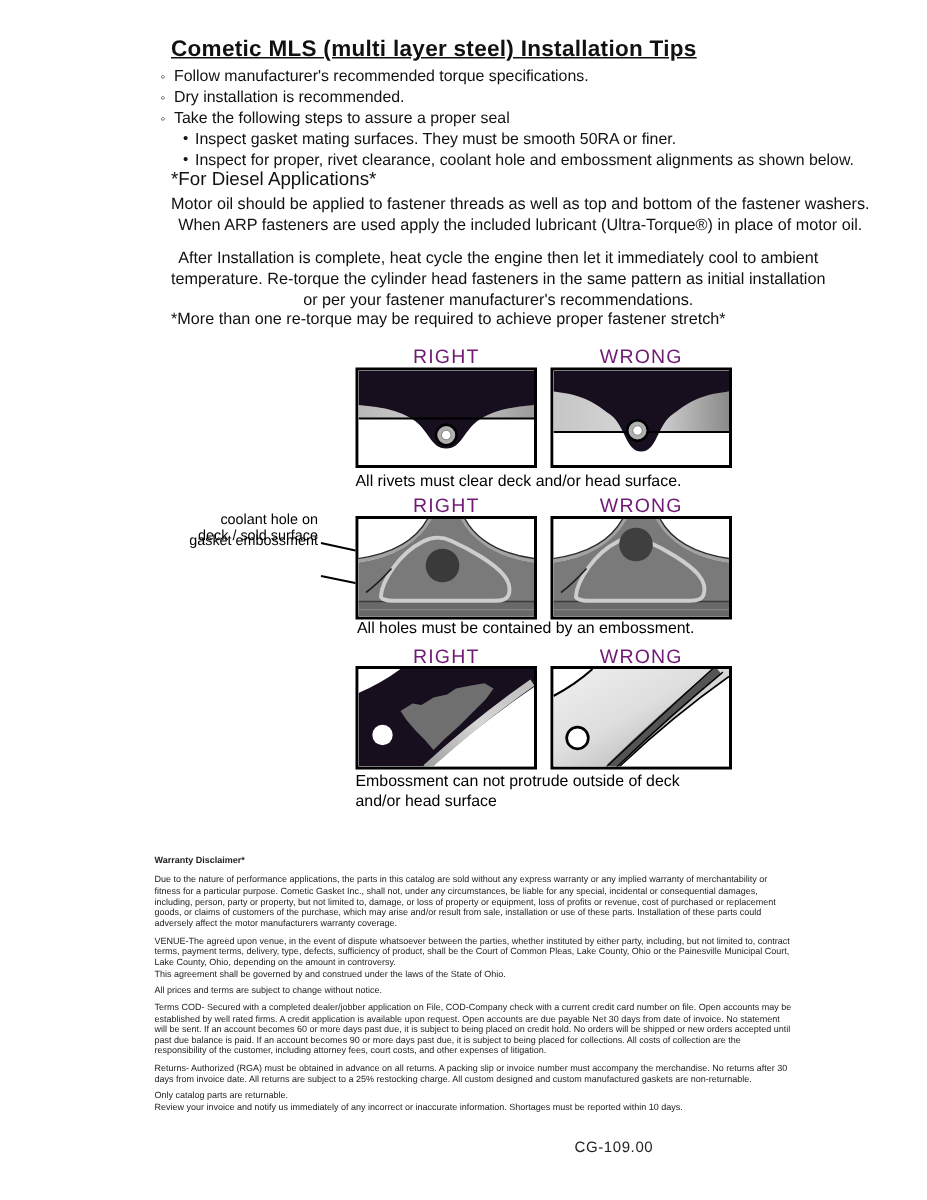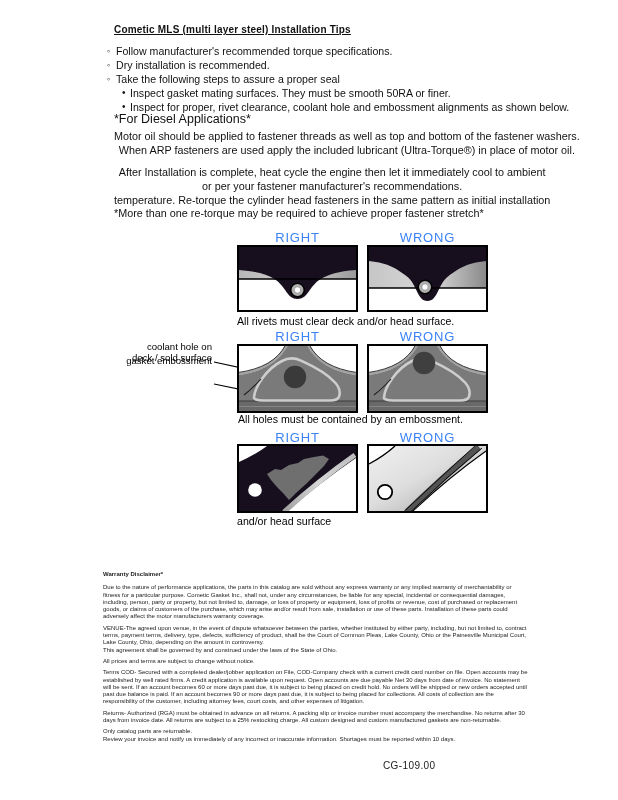--- a/index.html
+++ b/index.html
@@ -3,34 +3,34 @@
 <meta charset="utf-8">
 <style>
   html,body{margin:0;padding:0;background:#e8e8e8;}
   .page{
     position:relative;width:618px;height:800px;background:#ffffff;
     font-family:"Liberation Sans","DejaVu Sans",sans-serif;color:#111;
     overflow:hidden;margin:0 auto;
   }
   .abs{position:absolute;}
   .title{
-    left:114px;top:24px;font-size:10px;font-weight:bold;
+    left:114px;top:24px;font-size:15px;font-weight:bold;
     text-decoration:underline;letter-spacing:.2px;white-space:nowrap;
   }
   .bullets{left:107px;top:44px;font-size:10.6px;line-height:14px;}
   .b-row{white-space:nowrap;display:flex;}
   .b-row .marker{width:9px;flex:0 0 9px;font-size:9px;line-height:14px;}
   .b-row.indent{margin-left:15px;}
   .b-row.indent .marker{width:8px;flex:0 0 8px;font-size:10px;}
   .diesel-heading{left:114px;top:112px;font-size:12.5px;font-weight:normal;white-space:nowrap;}
   .paraline{font-size:10.8px;line-height:14px;white-space:nowrap;text-align:center;}
   .p1{left:114px;top:129px;}
   .p2{left:114px;top:165px;}
   .p3{left:114px;top:206px;}
-  .rw-label{width:121px;text-align:center;font-size:13px;letter-spacing:.8px;color:#3b82f6;}
+  .rw-label{width:121px;text-align:center;font-size:13px;letter-spacing:.8px;color:#701a75;}
   .panel{width:121px;border:2px solid #000;box-sizing:border-box;background:#fff;}
   .panel svg{display:block;width:100%;height:100%;}
   .caption{font-size:10.6px;line-height:12.5px;color:#000;white-space:nowrap;}
   .diag-label{width:122px;text-align:right;font-size:9.6px;line-height:10.5px;color:#000;}
   .fineprint{
     left:103px;top:571px;width:426px;font-size:6px;line-height:7.3px;color:#1c1c1c;
     text-align:left;
   }
   .fineprint .fp-head{font-weight:bold;margin:0 0 6px 0;}
   .fineprint p{margin:0;}
@@ -68,22 +68,22 @@
     </div>
   </div>
 
   <div class="abs diesel-heading">*For Diesel Applications*</div>
   <div class="abs p1">
     <div class="paraline">Motor oil should be applied to fastener threads as well as top and bottom of the fastener washers.</div>
     <div class="paraline">When ARP fasteners are used apply the included lubricant (Ultra-Torque®) in place of motor oil.</div>
   </div>
   <div class="abs p2">
     <div class="paraline">After Installation is complete, heat cycle the engine then let it immediately cool to ambient</div>
+    <div class="paraline">temperature. Re-torque the cylinder head fasteners in the same pattern as initial installation</div>
     <div class="paraline">or per your fastener manufacturer's recommendations.</div>
-    <div class="paraline">temperature. Re-torque the cylinder head fasteners in the same pattern as initial installation</div>
   </div>
   <div class="abs p3 paraline">*More than one re-torque may be required to achieve proper fastener stretch*</div>
 
   <div class="abs rw-label" style="left:237px;top:230px;">RIGHT</div>
   <div class="abs rw-label" style="left:367px;top:230px;">WRONG</div>
 
   <div class="abs panel" style="left:237px;top:245px;height:67px;">
     <svg viewBox="0 0 117 63" preserveAspectRatio="none">
       <defs>
         <linearGradient id="g1" x1="0" y1="0" x2="1" y2="0">
@@ -206,20 +206,21 @@
       <path d="M0,18 Q15,10 26,0" fill="none" stroke="#000" stroke-width="1.4"></path>
       <path d="M44,65 Q79,32 117,5" fill="none" stroke="#000" stroke-width="1.1"></path>
       <path d="M38,66 Q73,32 110,1" fill="none" stroke="#545454" stroke-width="6.5"></path>
       <path d="M34.5,66 Q69.5,33 107,-1" fill="none" stroke="#000" stroke-width="0.9"></path>
       <path d="M41.5,66 Q76.5,32 113,2" fill="none" stroke="#000" stroke-width="0.9"></path>
       <circle cx="16" cy="46" r="7.2" fill="#ffffff" stroke="#000" stroke-width="1.8"></circle>
     </svg>
   </div>
 
   <div class="abs" style="left:237px;top:515px;">
+    <div class="caption">Embossment can not protrude outside of deck</div>
     <div class="caption">and/or head surface</div>
   </div>
 
   <div class="abs fineprint">
     <p class="fp-head">Warranty Disclaimer*</p>
     <p class="gap">Due to the nature of performance applications, the parts in this catalog are sold without any express warranty or any implied warranty of merchantability or fitness for a particular purpose.  Cometic Gasket Inc., shall not, under any circumstances, be liable for any special, incidental or consequential damages, including, person, party or property, but not limited to, damage, or loss of property or equipment, loss of profits or revenue, cost of purchased or replacement goods, or claims of customers of the purchase, which may arise and/or result from sale, installation or use of these parts.  Installation of these parts could adversely affect the motor manufacturers warranty coverage.</p>
     <p>VENUE-The agreed upon venue, in the event of dispute whatsoever between the parties, whether instituted by either party, including, but not limited to, contract terms, payment terms, delivery, type, defects, sufficiency of product, shall be the Court of Common Pleas, Lake County, Ohio or the Painesville Municipal Court, Lake County, Ohio, depending on the amount in controversy.</p>
     <p class="gap">This agreement shall be governed by and construed under the laws of the State of Ohio.</p>
     <p class="gap">All prices and terms are subject to change without notice.</p>
     <p class="gap">Terms COD- Secured with a completed dealer/jobber application on File, COD-Company check with a current credit card number on file.  Open accounts may be established by well rated firms.  A credit application is available upon request.  Open accounts are due payable Net 30 days from date of invoice.  No statement will be sent.  If an account becomes 60 or more days past due, it is subject to being placed on credit hold.  No orders will be shipped or new orders accepted until past due balance is paid.  If an account becomes 90 or more days past due, it is subject to being placed for collections.  All costs of collection are the responsibility of the customer, including attorney fees, court costs, and other expenses of litigation.</p>

